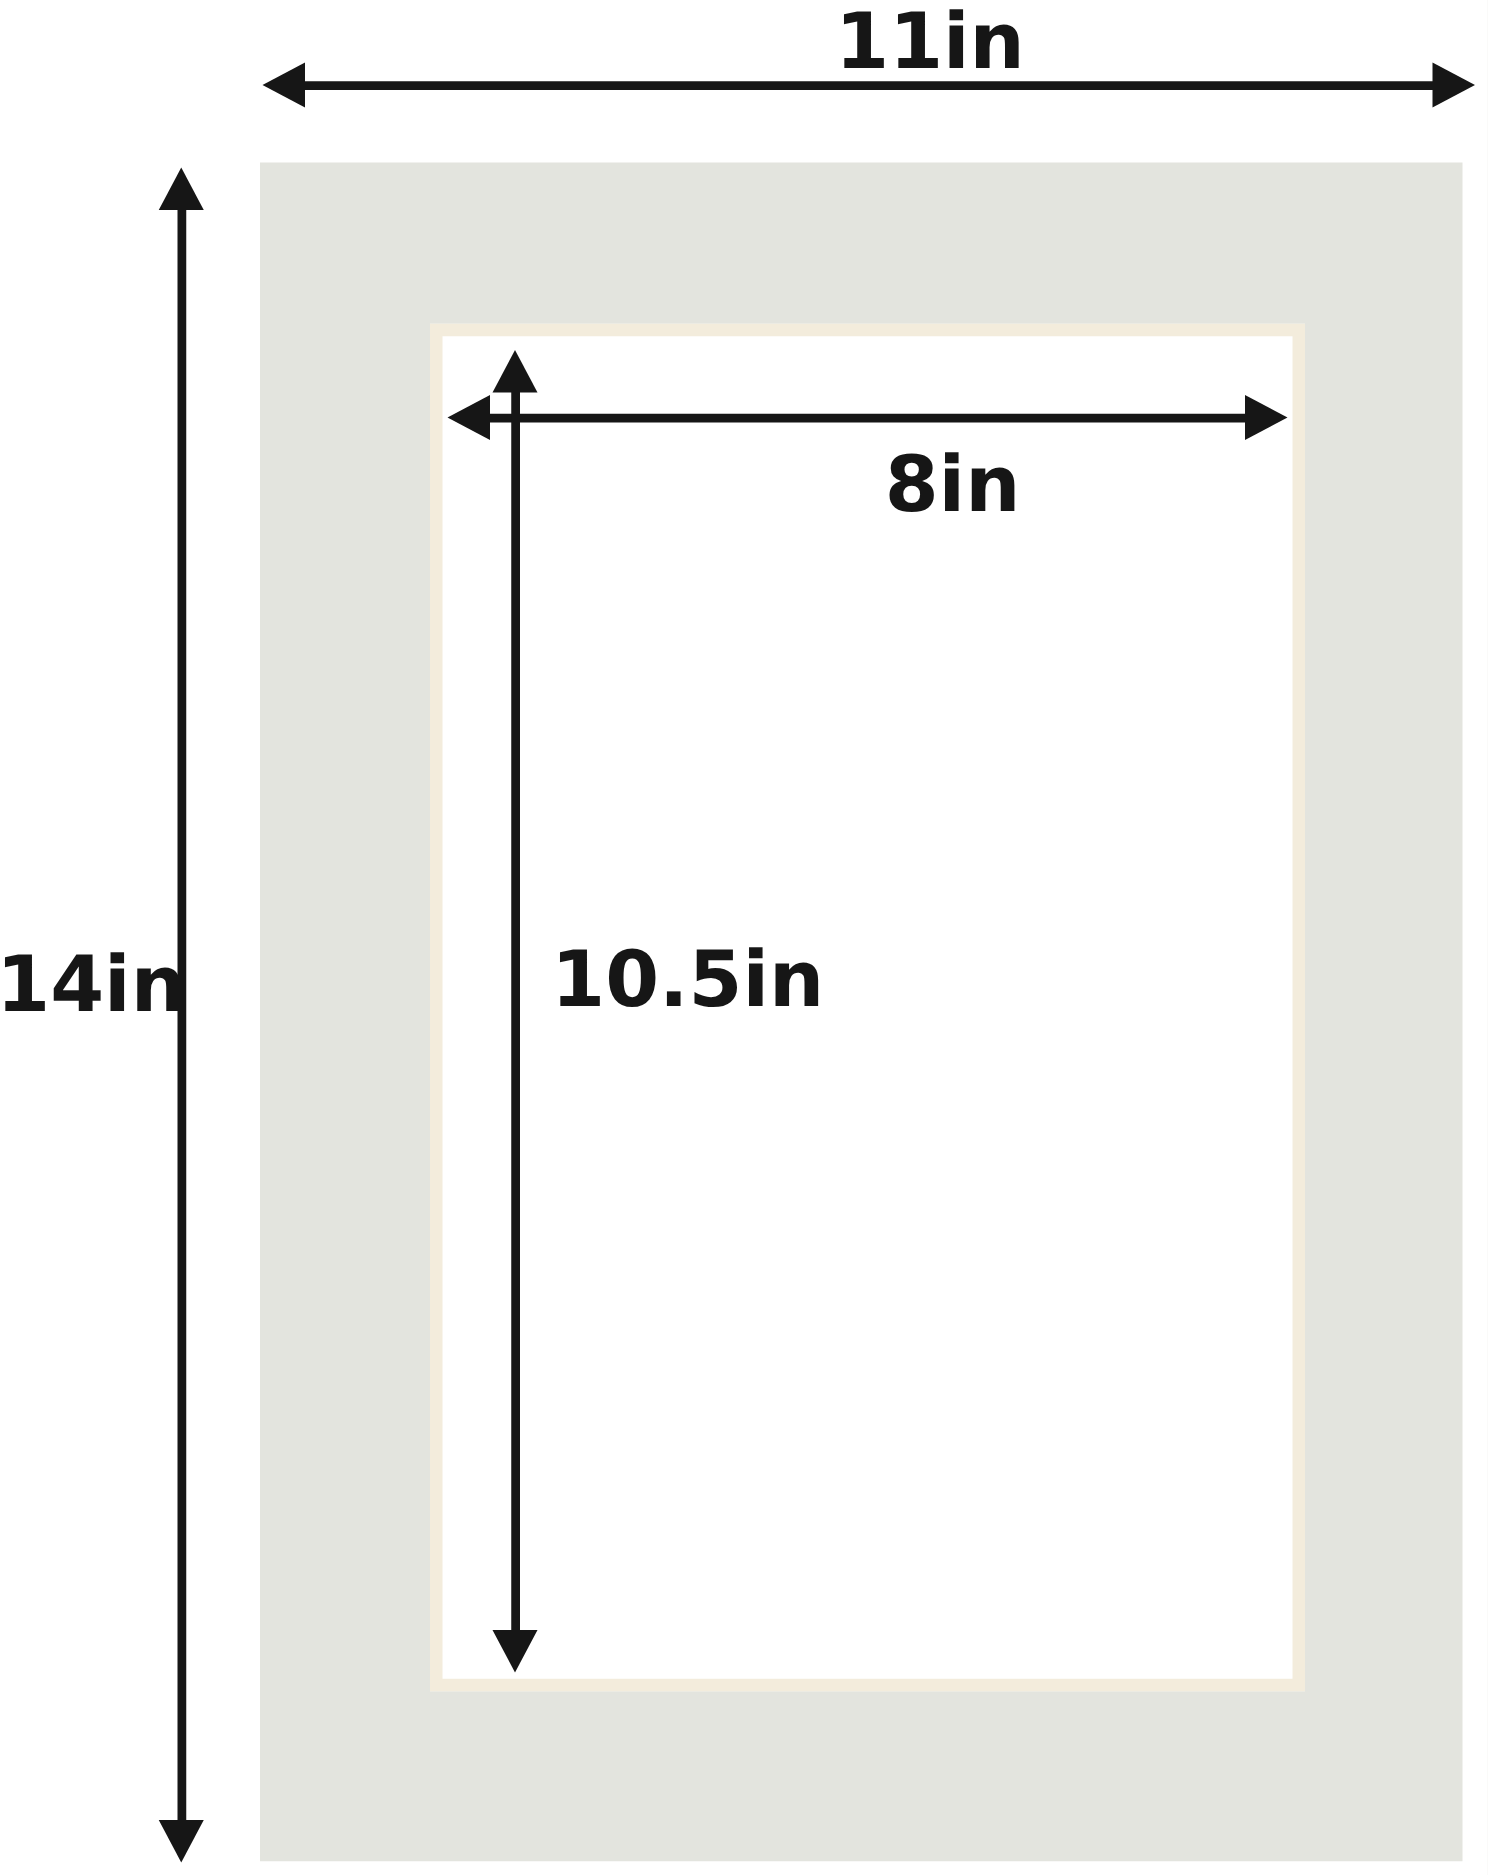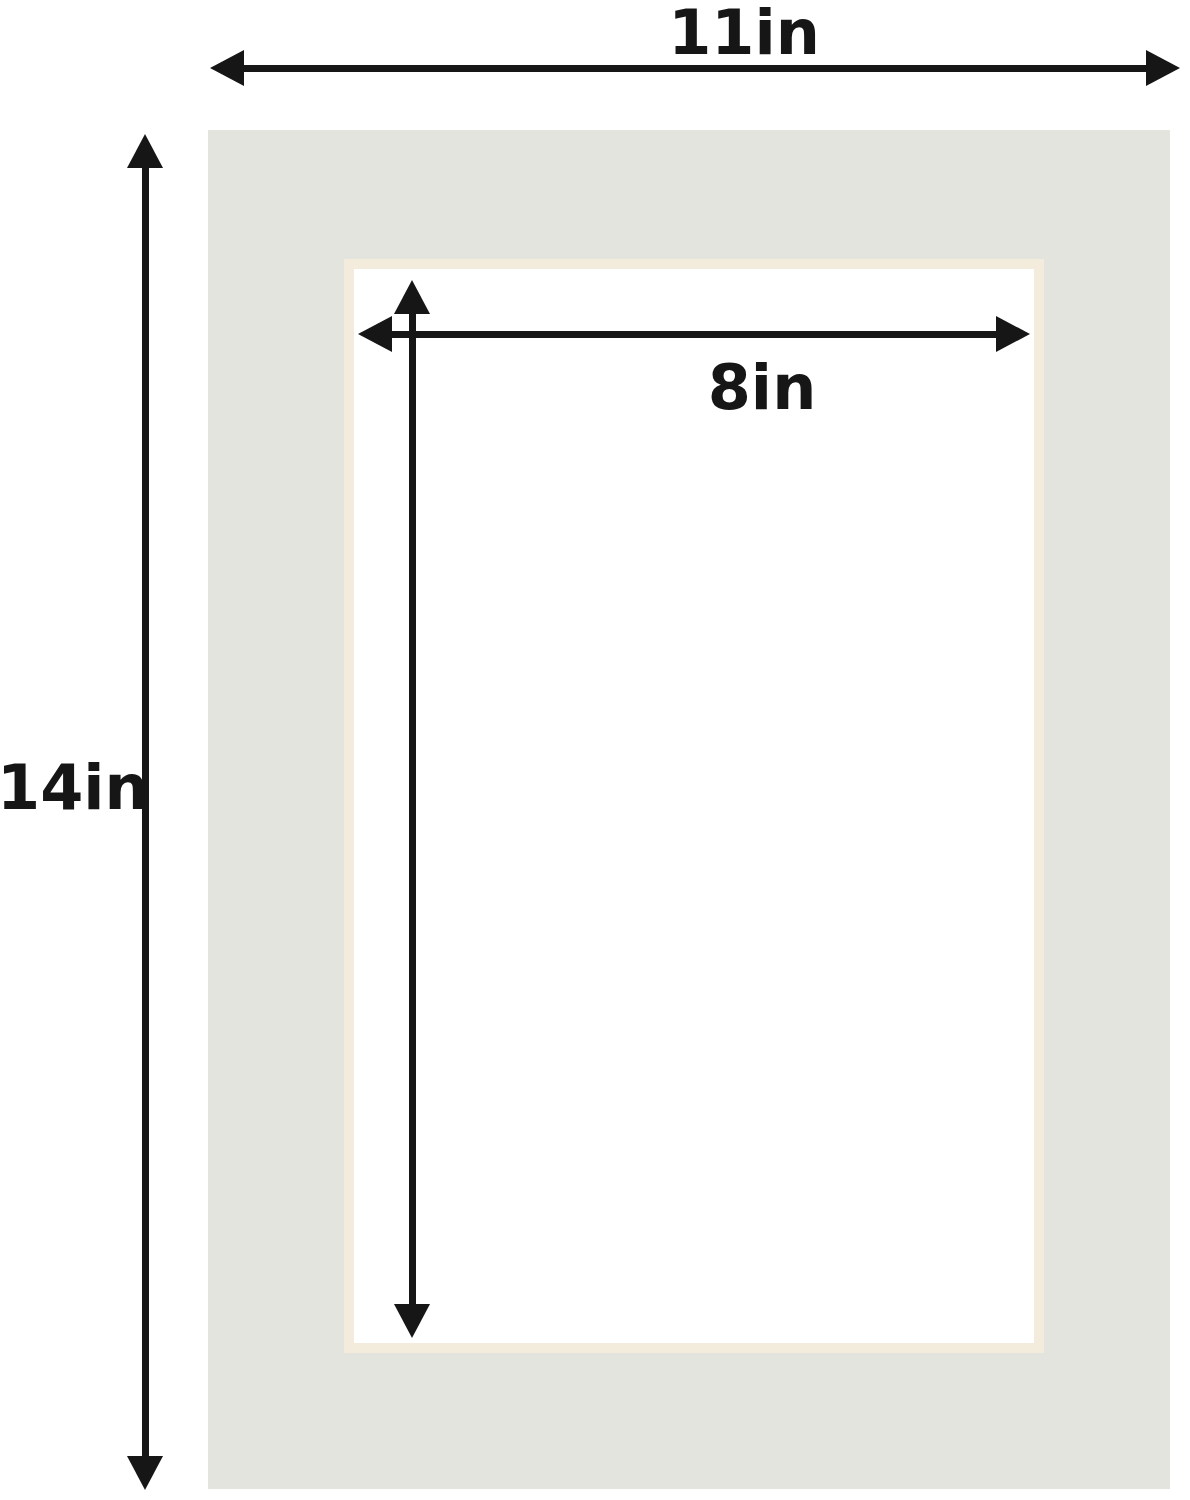--- a/index.html
+++ b/index.html
@@ -123,19 +123,20 @@
     <span class="head head-down"></span>
   </div>
 
   <div class="label label-inner-width">8in</div>
   <div class="arrow arrow-h arrow-inner-width">
     <span class="line"></span>
     <span class="head head-left"></span>
     <span class="head head-right"></span>
   </div>
 
+  <div class="label label-inner-height">10.5in</div>
   <div class="arrow arrow-v arrow-inner-height">
     <span class="line"></span>
     <span class="head head-up"></span>
     <span class="head head-down"></span>
   </div>
 
 </div>
 
 </body></html>

